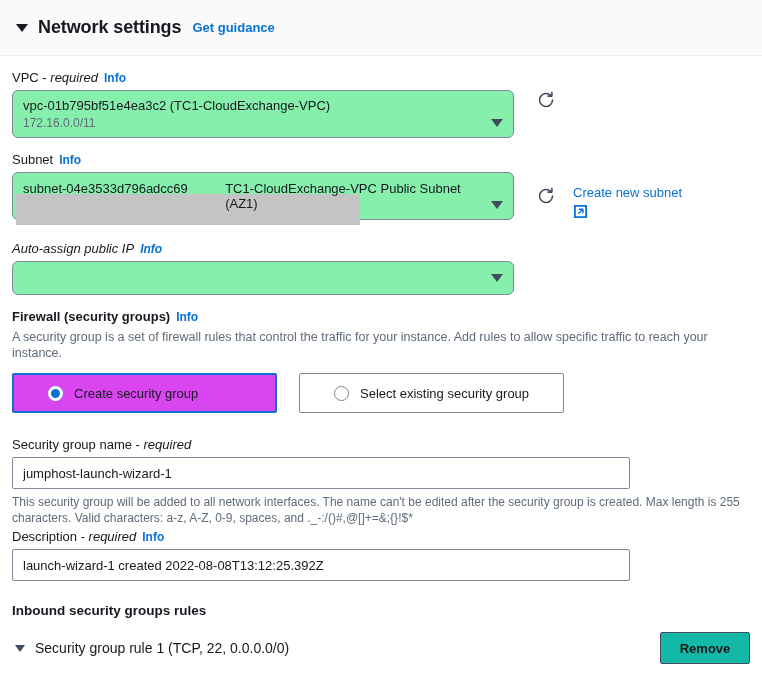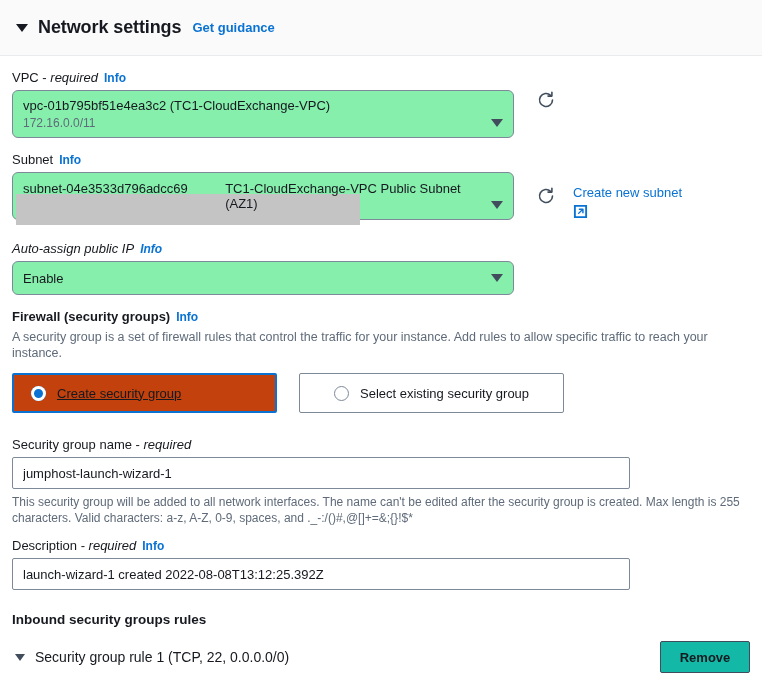--- a/index.html
+++ b/index.html
@@ -168,23 +168,21 @@
     border: 1px solid #7d8998;
     border-radius: 2px;
     background: #ffffff;
     display: flex;
     align-items: center;
     padding-left: 34px;
     cursor: pointer;
   }
   .tile.selected {
     border: 2px solid #0972d3;
-    background: #c2410c;
-    padding-left: 17px;
-    text-decoration: underline;
+    background: #d946ef;
   }
   .radio {
     width: 15px; height: 15px;
     border-radius: 50%;
     border: 1px solid #7d8998;
     background: #fff;
     margin-right: 11px;
     flex: none;
   }
   .radio.on {
@@ -225,21 +223,21 @@
     border-radius: 2px;
     background: #14b8a6;
     color: #16191f;
     font-size: 13px;
     font-weight: bold;
     font-family: "Liberation Sans", sans-serif;
     cursor: pointer;
   }
 
   .mt14 { margin-top: 14px; }
-  .mt12 { margin-top: 12px; }
+  .mt12 { margin-top: 3px; }
   .mt18 { margin-top: 18px; font-style: italic; }
 </style>
 </head>
 <body>
 
 <div class="section-header">
   <div class="caret"></div>
   <span class="section-title">Network settings</span>
   <span class="guidance-link">Get guidance</span>
 </div>
@@ -296,21 +294,20 @@
       </span>
     </div>
   </div>
 
   
   <div class="field-label mt18">
     <span>Auto-assign public IP</span>
     <span class="info-link">Info</span>
   </div>
   <div class="select-box">
-    <div class="select-primary">Enable</div>
     <div class="arrow"></div>
   </div>
 
   
   <div class="field-label mt14">
     <span class="label-strong">Firewall (security groups)</span>
     <span class="info-link">Info</span>
   </div>
   <div class="desc-text">A security group is a set of firewall rules that control the traffic for your instance. Add rules to allow specific traffic to reach your instance.</div>
 

